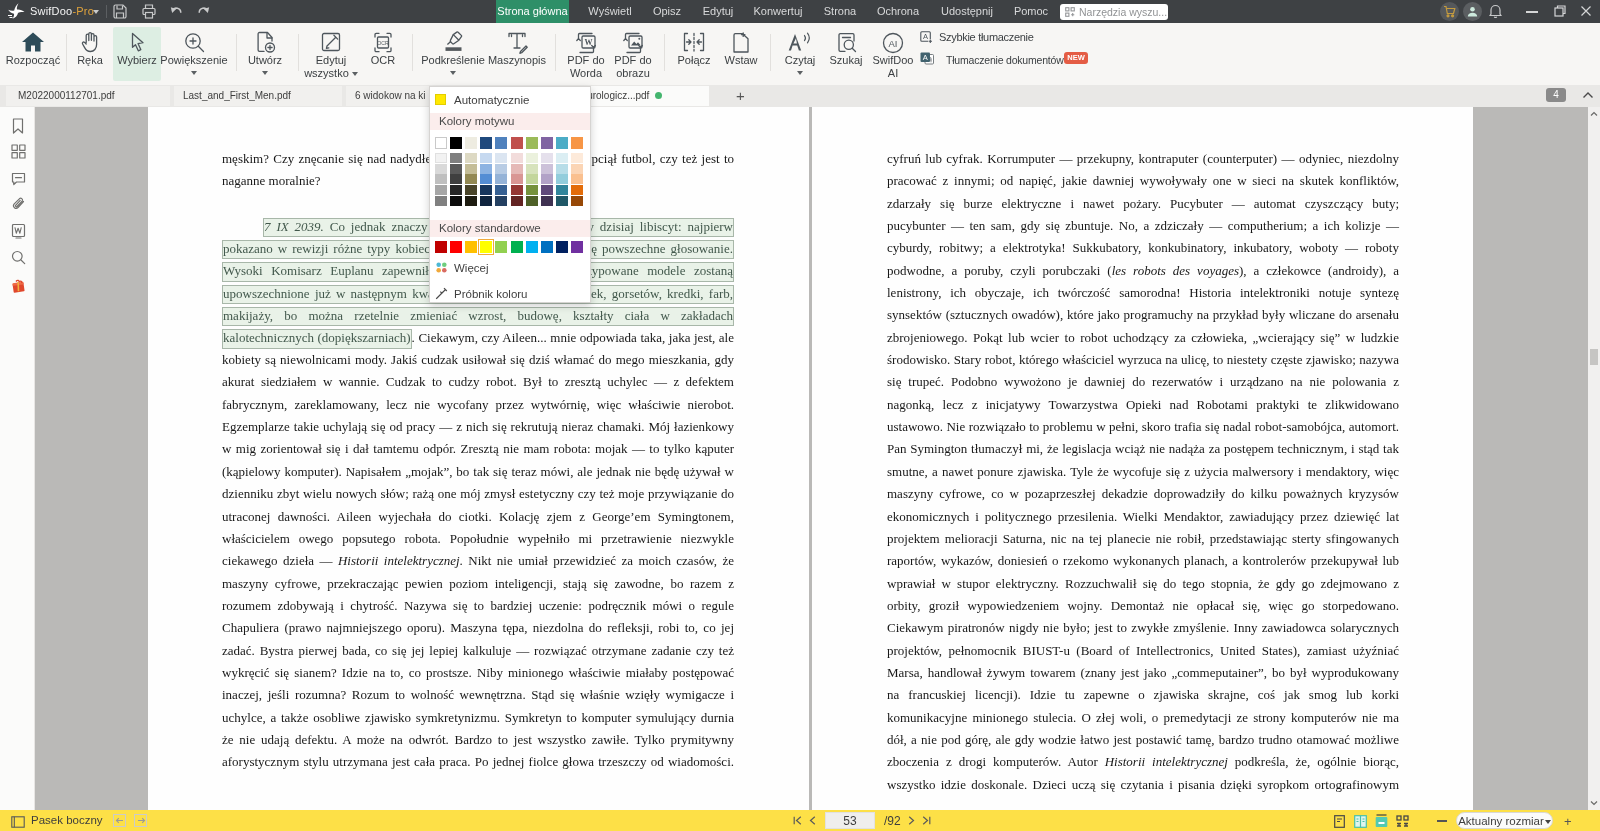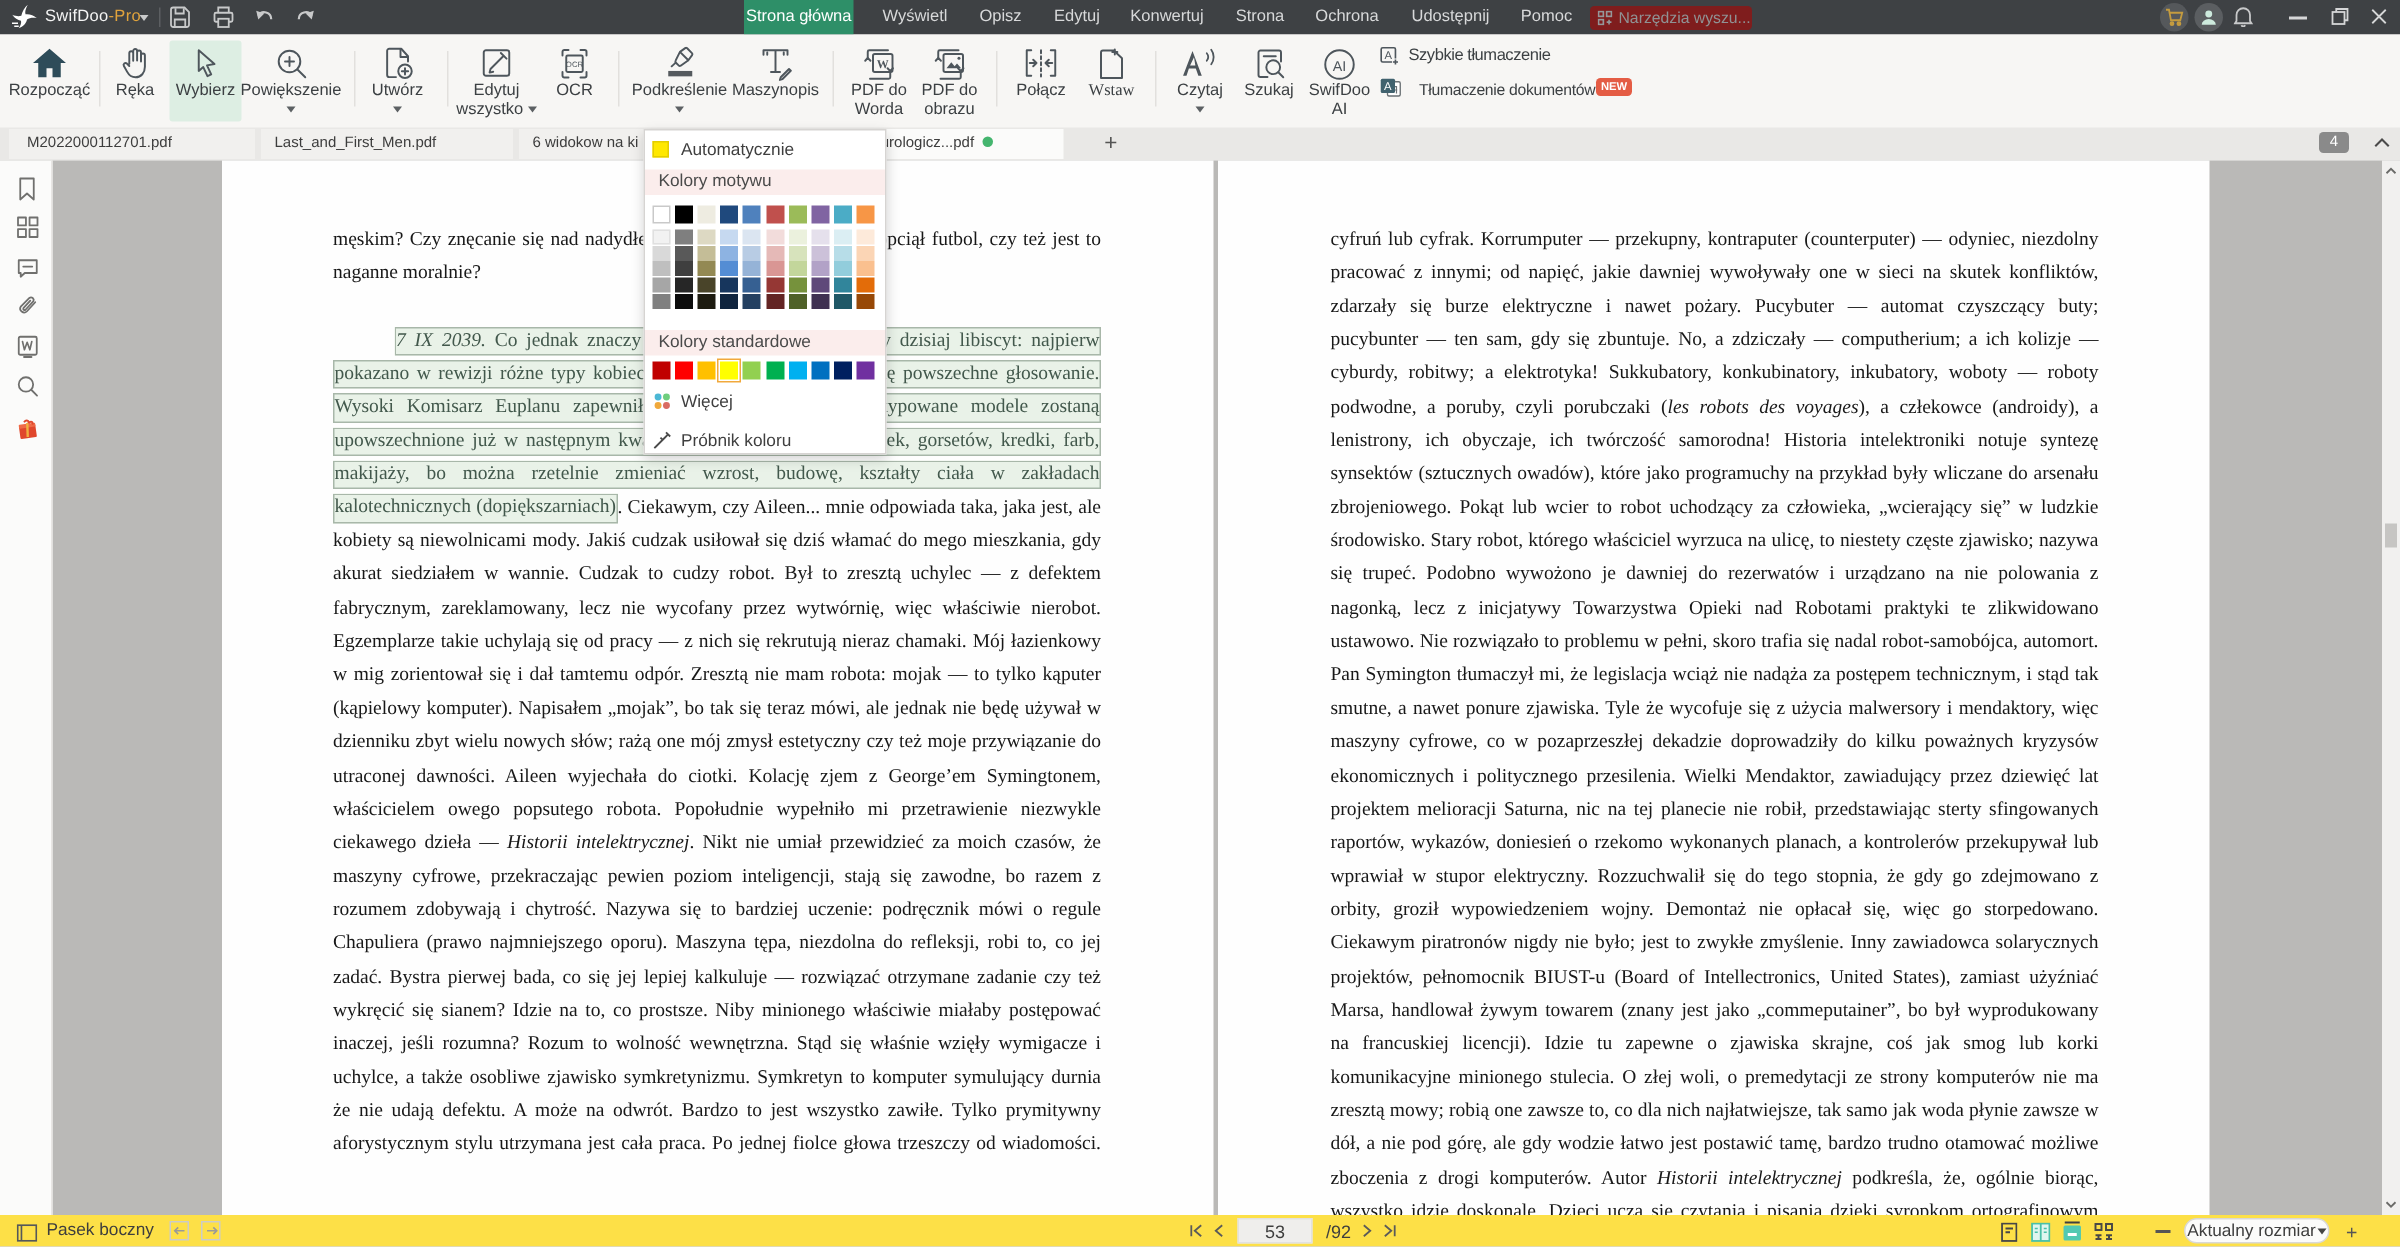--- a/index.html
+++ b/index.html
@@ -67,21 +67,21 @@
     </svg>
     <div class="menu act" style="left:496px;width:73px;">Strona główna</div>
     <div class="menu" style="left:588px;width:44px;">Wyświetl</div>
     <div class="menu" style="left:645px;width:44px;">Opisz</div>
     <div class="menu" style="left:696px;width:44px;">Edytuj</div>
     <div class="menu" style="left:751px;width:54px;">Konwertuj</div>
     <div class="menu" style="left:817px;width:46px;">Strona</div>
     <div class="menu" style="left:875px;width:46px;">Ochrona</div>
     <div class="menu" style="left:936px;width:62px;">Udostępnij</div>
     <div class="menu" style="left:1008px;width:46px;">Pomoc</div>
-    <div class="abs" style="left:1060px;top:3.5px;width:108px;height:16px;background:#7f1d1d;border-radius:3px;text-align:center;">
+    <div class="abs" style="left:1060px;top:3.5px;width:108px;height:16px;background:#ffffff;border-radius:3px;text-align:center;">
       <svg style="position:absolute;left:5px;top:3px" width="10" height="10" viewBox="0 0 10 10" fill="none" stroke="#95979a" stroke-width="1.1">
         <rect x="0.7" y="0.7" width="3.2" height="3.2"></rect>
         <rect x="0.7" y="6.1" width="3.2" height="3.2"></rect>
         <rect x="6.1" y="0.7" width="3.2" height="3.2"></rect>
         <path d="M6.1 7.7 h3.2 M7.7 6.1 v3.2"></path>
       </svg>
       <span style="position:absolute;left:19px;top:2px;font-size:10.5px;color:#909294;">Narzędzia wyszu...</span>
     </div>
     <div class="abs" style="left:1440px;top:2px;width:19px;height:19px;border-radius:50%;background:#55585b;"></div>
     <svg class="abs" style="left:1443px;top:5px" width="13" height="13" viewBox="0 0 13 13" fill="none" stroke="#c49b3f" stroke-width="1.2">
@@ -236,21 +236,21 @@
     <div class="tbtn" style="left:654px;width:80px;">
       <div style="height:31px;padding-top:8px;">
         <svg width="24" height="22" viewBox="0 0 24 22" fill="none" stroke="#4e565c" stroke-width="1.3" stroke-linecap="round" stroke-linejoin="round">
           <path d="M5.5 2.5 H2.5 V19.5 H5.5 M18.5 2.5 H21.5 V19.5 H18.5"></path>
           <path d="M12 2.5 v2 M12 6.5 v2 M12 10.5 v2 M12 14.5 v2 M12 18.5 v1.5"></path>
           <path d="M4.5 11 H9 M9 11 l-2.2-2.2 M9 11 l-2.2 2.2 M19.5 11 H15 M15 11 l2.2-2.2 M15 11 l2.2 2.2"></path>
         </svg>
       </div>
       <div class="lbl">Połącz</div>
     </div>
-    <div class="tbtn" style="left:701px;width:80px;font-family:Liberation Serif, serif;">
+    <div class="tbtn" style="left:701px;width:80px;">
       <div style="height:31px;padding-top:8px;">
         <svg width="22" height="23" viewBox="0 0 22 23" fill="none" stroke="#4e565c" stroke-width="1.3" stroke-linecap="round" stroke-linejoin="round">
           <path d="M4 21 V4 a1.3 1.3 0 0 1 1.3-1.3 H12.5 L18 7.8 V21 Z" fill="none"></path>
           <path d="M13.2 2 v3.4 M11.5 3.7 h3.4"></path>
         </svg>
       </div>
       <div class="lbl">Wstaw</div>
     </div>
     <div class="tsep" style="left:770px;"></div>
     <div class="tbtn" style="left:760px;width:80px;">
@@ -401,21 +401,20 @@
         <div class="ln">ekonomicznych i politycznego przesilenia. Wielki Mendaktor, zawiadujący przez dziewięć lat</div>
         <div class="ln">projektem melioracji Saturna, nic na tej planecie nie robił, przedstawiając sterty sfingowanych</div>
         <div class="ln">raportów, wykazów, doniesień o rzekomo wykonanych planach, a kontrolerów przekupywał lub</div>
         <div class="ln">wprawiał w stupor elektryczny. Rozzuchwalił się do tego stopnia, że gdy go zdejmowano z</div>
         <div class="ln">orbity, groził wypowiedzeniem wojny. Demontaż nie opłacał się, więc go storpedowano.</div>
         <div class="ln">Ciekawym piratronów nigdy nie było; jest to zwykłe zmyślenie. Inny zawiadowca solarycznych</div>
         <div class="ln">projektów, pełnomocnik BIUST-u (Board of Intellectronics, United States), zamiast użyźniać</div>
         <div class="ln">Marsa, handlował żywym towarem (znany jest jako „commeputainer”, bo był wyprodukowany</div>
         <div class="ln">na francuskiej licencji). Idzie tu zapewne o zjawiska skrajne, coś jak smog lub korki</div>
         <div class="ln">komunikacyjne minionego stulecia. O złej woli, o premedytacji ze strony komputerów nie ma</div>
-        <div class="ln">zresztą mowy; robią one zawsze to, co dla nich najłatwiejsze, tak samo jak woda płynie zawsze w</div>
         <div class="ln">dół, a nie pod górę, ale gdy wodzie łatwo jest postawić tamę, bardzo trudno otamować możliwe</div>
         <div class="ln">zboczenia z drogi komputerów. Autor <i>Historii intelektrycznej</i> podkreśla, że, ogólnie biorąc,</div>
         <div class="ln">wszystko idzie doskonale. Dzieci uczą się czytania i pisania dzięki syropkom ortografinowym</div>
       </div>
     </div>
     <div id="vscroll">
       <svg style="position:absolute;left:2px;top:4px" width="8" height="6" viewBox="0 0 8 6" fill="none" stroke="#6a6a68" stroke-width="1.2">
         <path d="M1 4.5 L4 1.5 L7 4.5"></path>
       </svg>
       <div class="thumb"></div>

